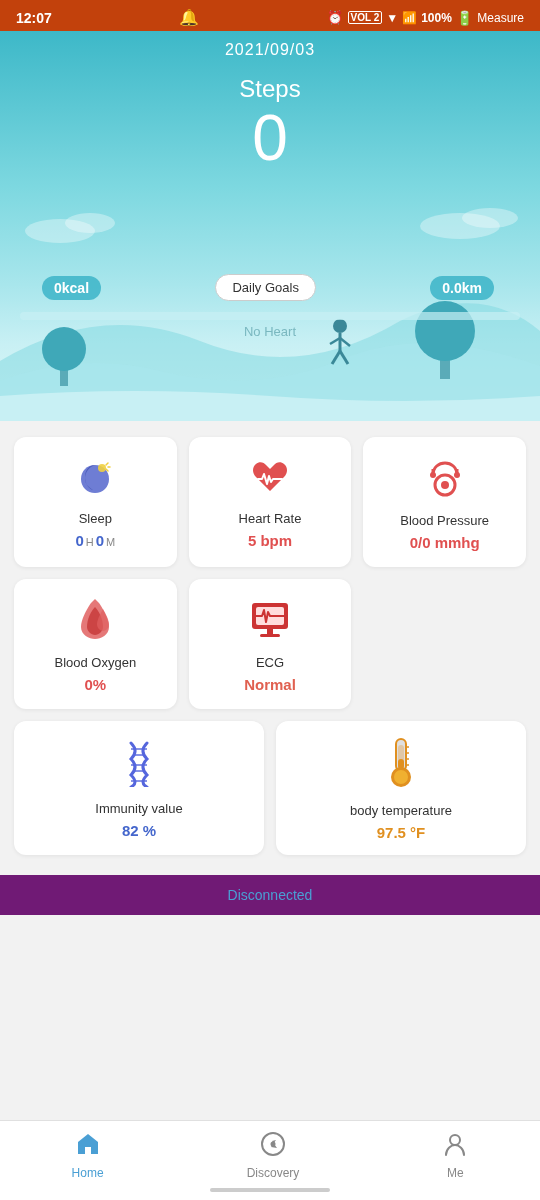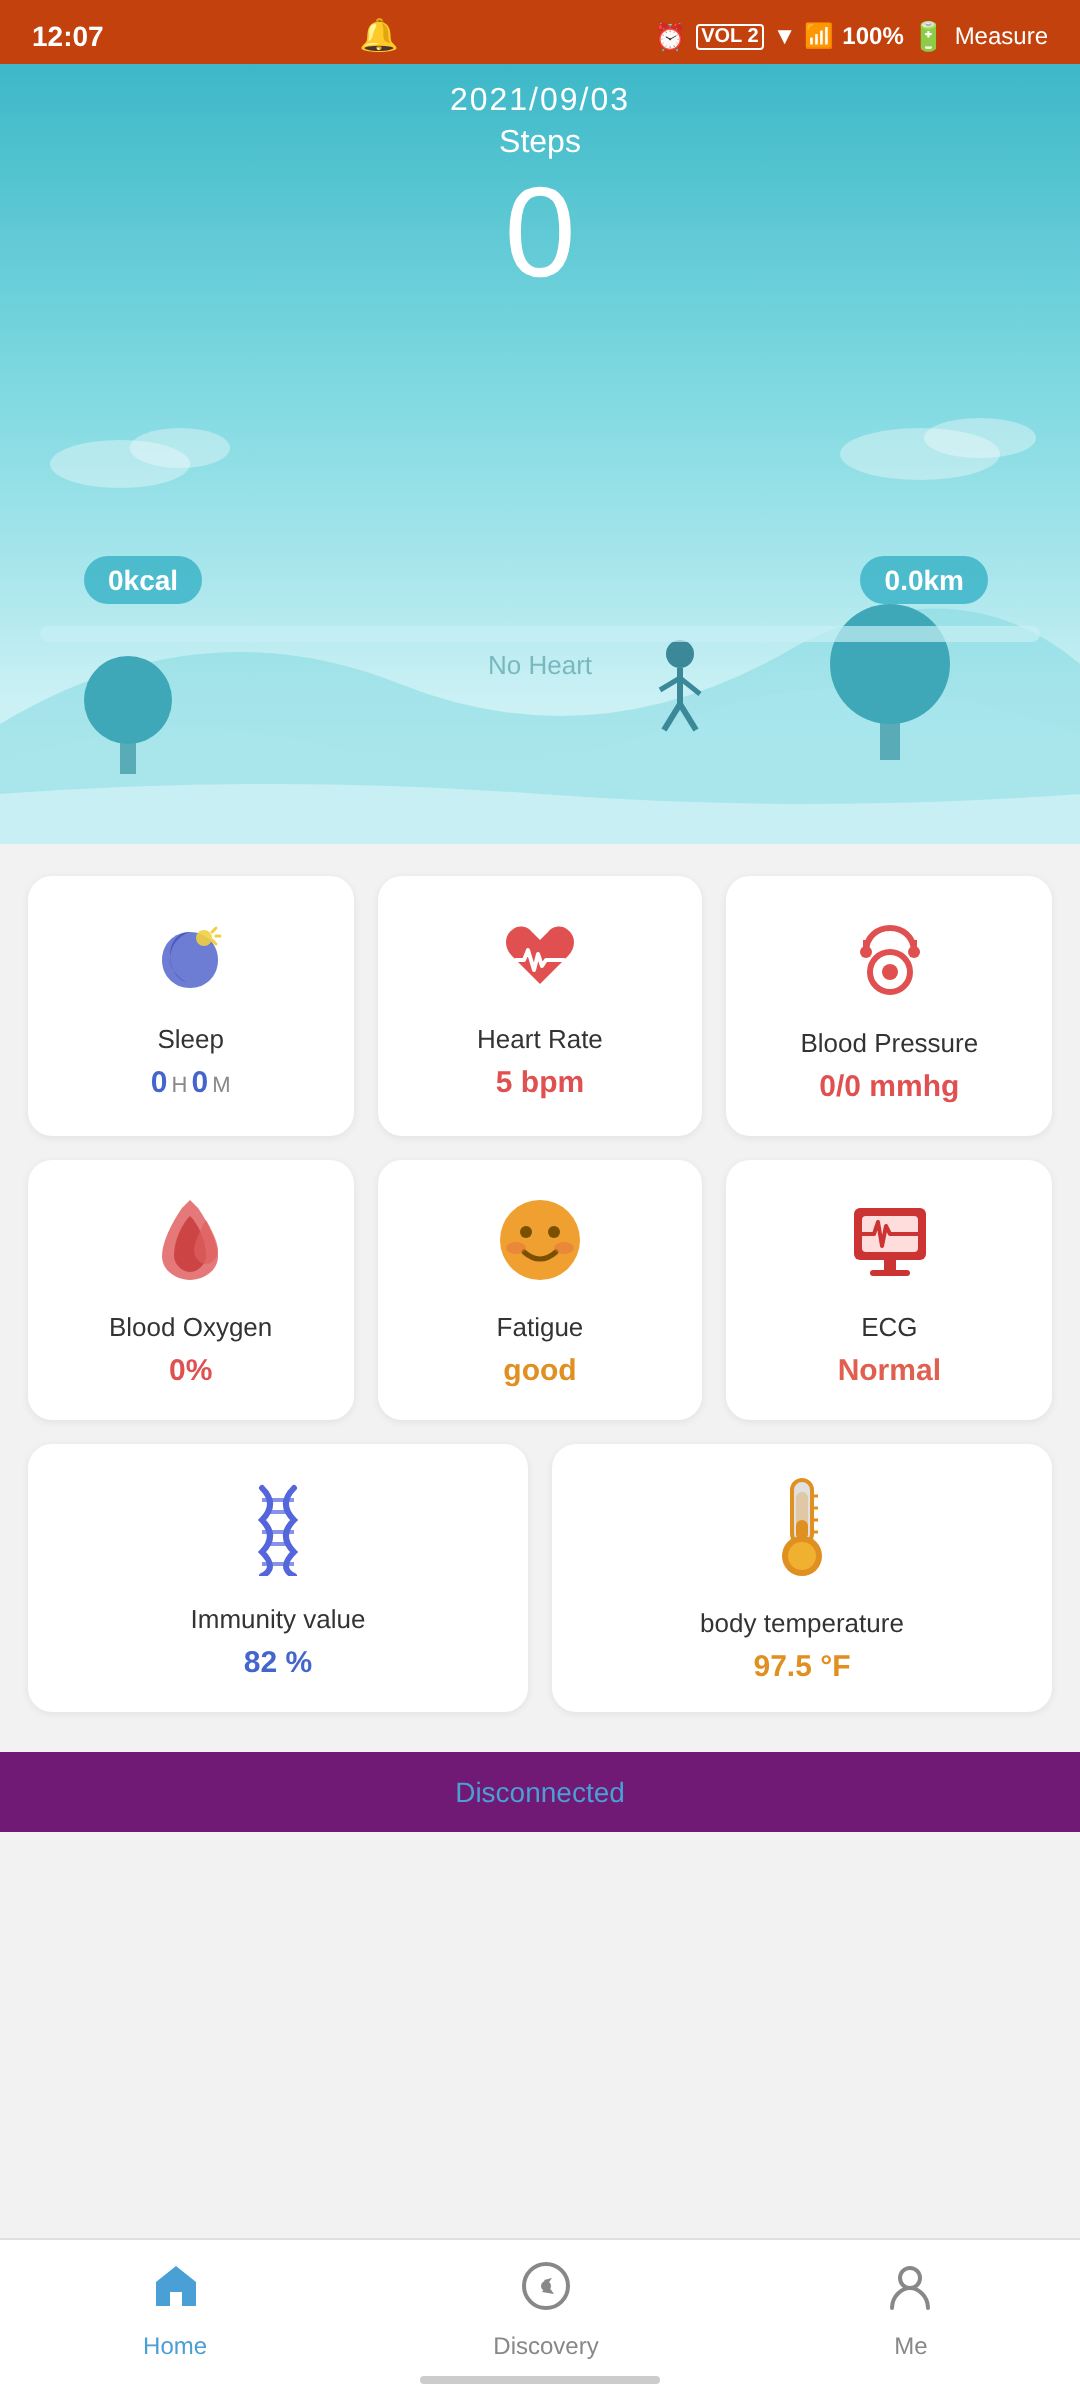--- a/index.html
+++ b/index.html
@@ -40,22 +40,22 @@
     .hero-date {
       text-align: center;
       color: white;
       font-size: 16px;
       padding-top: 10px;
       letter-spacing: 1px;
     }
     .hero-steps-label {
       text-align: center;
       color: white;
-      font-size: 16px;
-      margin-top: 3px;
+      font-size: 24px;
+      margin-top: 16px;
     }
     .hero-steps-value {
       text-align: center;
       color: white;
       font-size: 64px;
       font-weight: 300;
       line-height: 1.1;
     }
 
     
@@ -310,20 +310,23 @@
       <line x1="10" y1="-23" x2="10" y2="-5" stroke="#3a8898" stroke-width="3"></line>
       <line x1="10" y1="-18" x2="20" y2="-10" stroke="#3a8898" stroke-width="2.5"></line>
       <line x1="10" y1="-18" x2="0" y2="-12" stroke="#3a8898" stroke-width="2.5"></line>
       <line x1="10" y1="-5" x2="18" y2="8" stroke="#3a8898" stroke-width="3"></line>
       <line x1="10" y1="-5" x2="2" y2="8" stroke="#3a8898" stroke-width="3"></line>
     </g>
   </svg>
 
   <div class="stats-row">
     <div class="stat-bubble">0kcal</div>
+    <button class="daily-goals-btn">
+      <span>Daily Goals</span>
+    </button>
     <div class="stat-bubble">0.0km</div>
   </div>
 
   <div class="progress-bar-area">
     <div class="progress-bar-track">
       <div class="progress-bar-fill"></div>
     </div>
     <div class="no-data-label">No Heart</div>
   </div>
 </div>
@@ -388,36 +391,20 @@
           <path d="M18 6 C18 6 8 20 8 30 C8 38 16 42 22 42 C28 42 36 38 36 30 C36 20 26 6 26 6 L22 2 Z" fill="#e06060" opacity="0.85"></path>
           <path d="M22 38 C18 38 14 34 14 30 C14 22 18 14 22 10 C26 14 30 22 30 30 C30 34 26 38 22 38 Z" fill="#cc4444"></path>
 
           <path d="M30 12 C30 12 24 22 24 27 C24 31 27 34 30 34 C33 34 36 31 36 27 C36 22 30 12 30 12 Z" fill="#e06060" opacity="0.7"></path>
         </svg>
       </div>
       <div class="card-label">Blood Oxygen</div>
       <div class="card-value red">0%</div>
     </div>
 
-    <div class="card">
-      <div class="card-icon">
-        <svg width="44" height="44" viewBox="0 0 44 44">
-          <circle cx="22" cy="22" r="20" fill="#f0a030"></circle>
-          <circle cx="15" cy="18" r="3" fill="#7a5000"></circle>
-          <circle cx="29" cy="18" r="3" fill="#7a5000"></circle>
-
-          <path d="M14 28 Q22 35 30 28" fill="none" stroke="#7a5000" stroke-width="2.5" stroke-linecap="round"></path>
-
-          <ellipse cx="10" cy="26" rx="5" ry="3" fill="#e07040" opacity="0.5"></ellipse>
-          <ellipse cx="34" cy="26" rx="5" ry="3" fill="#e07040" opacity="0.5"></ellipse>
-        </svg>
-      </div>
-      <div class="card-label">Fatigue</div>
-      <div class="card-value orange">good</div>
-    </div>
 
     <div class="card">
       <div class="card-icon">
         <svg width="44" height="44" viewBox="0 0 44 44">
 
           <rect x="4" y="6" width="36" height="26" rx="3" fill="#cc3333"></rect>
           <rect x="8" y="10" width="28" height="18" rx="2" fill="#ffdddd"></rect>
 
           <polyline points="8,19 14,19 16,13 18,25 20,15 22,19 28,19 34,19 36,19" stroke="#cc3333" stroke-width="2" fill="none" stroke-linecap="round" stroke-linejoin="round"></polyline>
 

